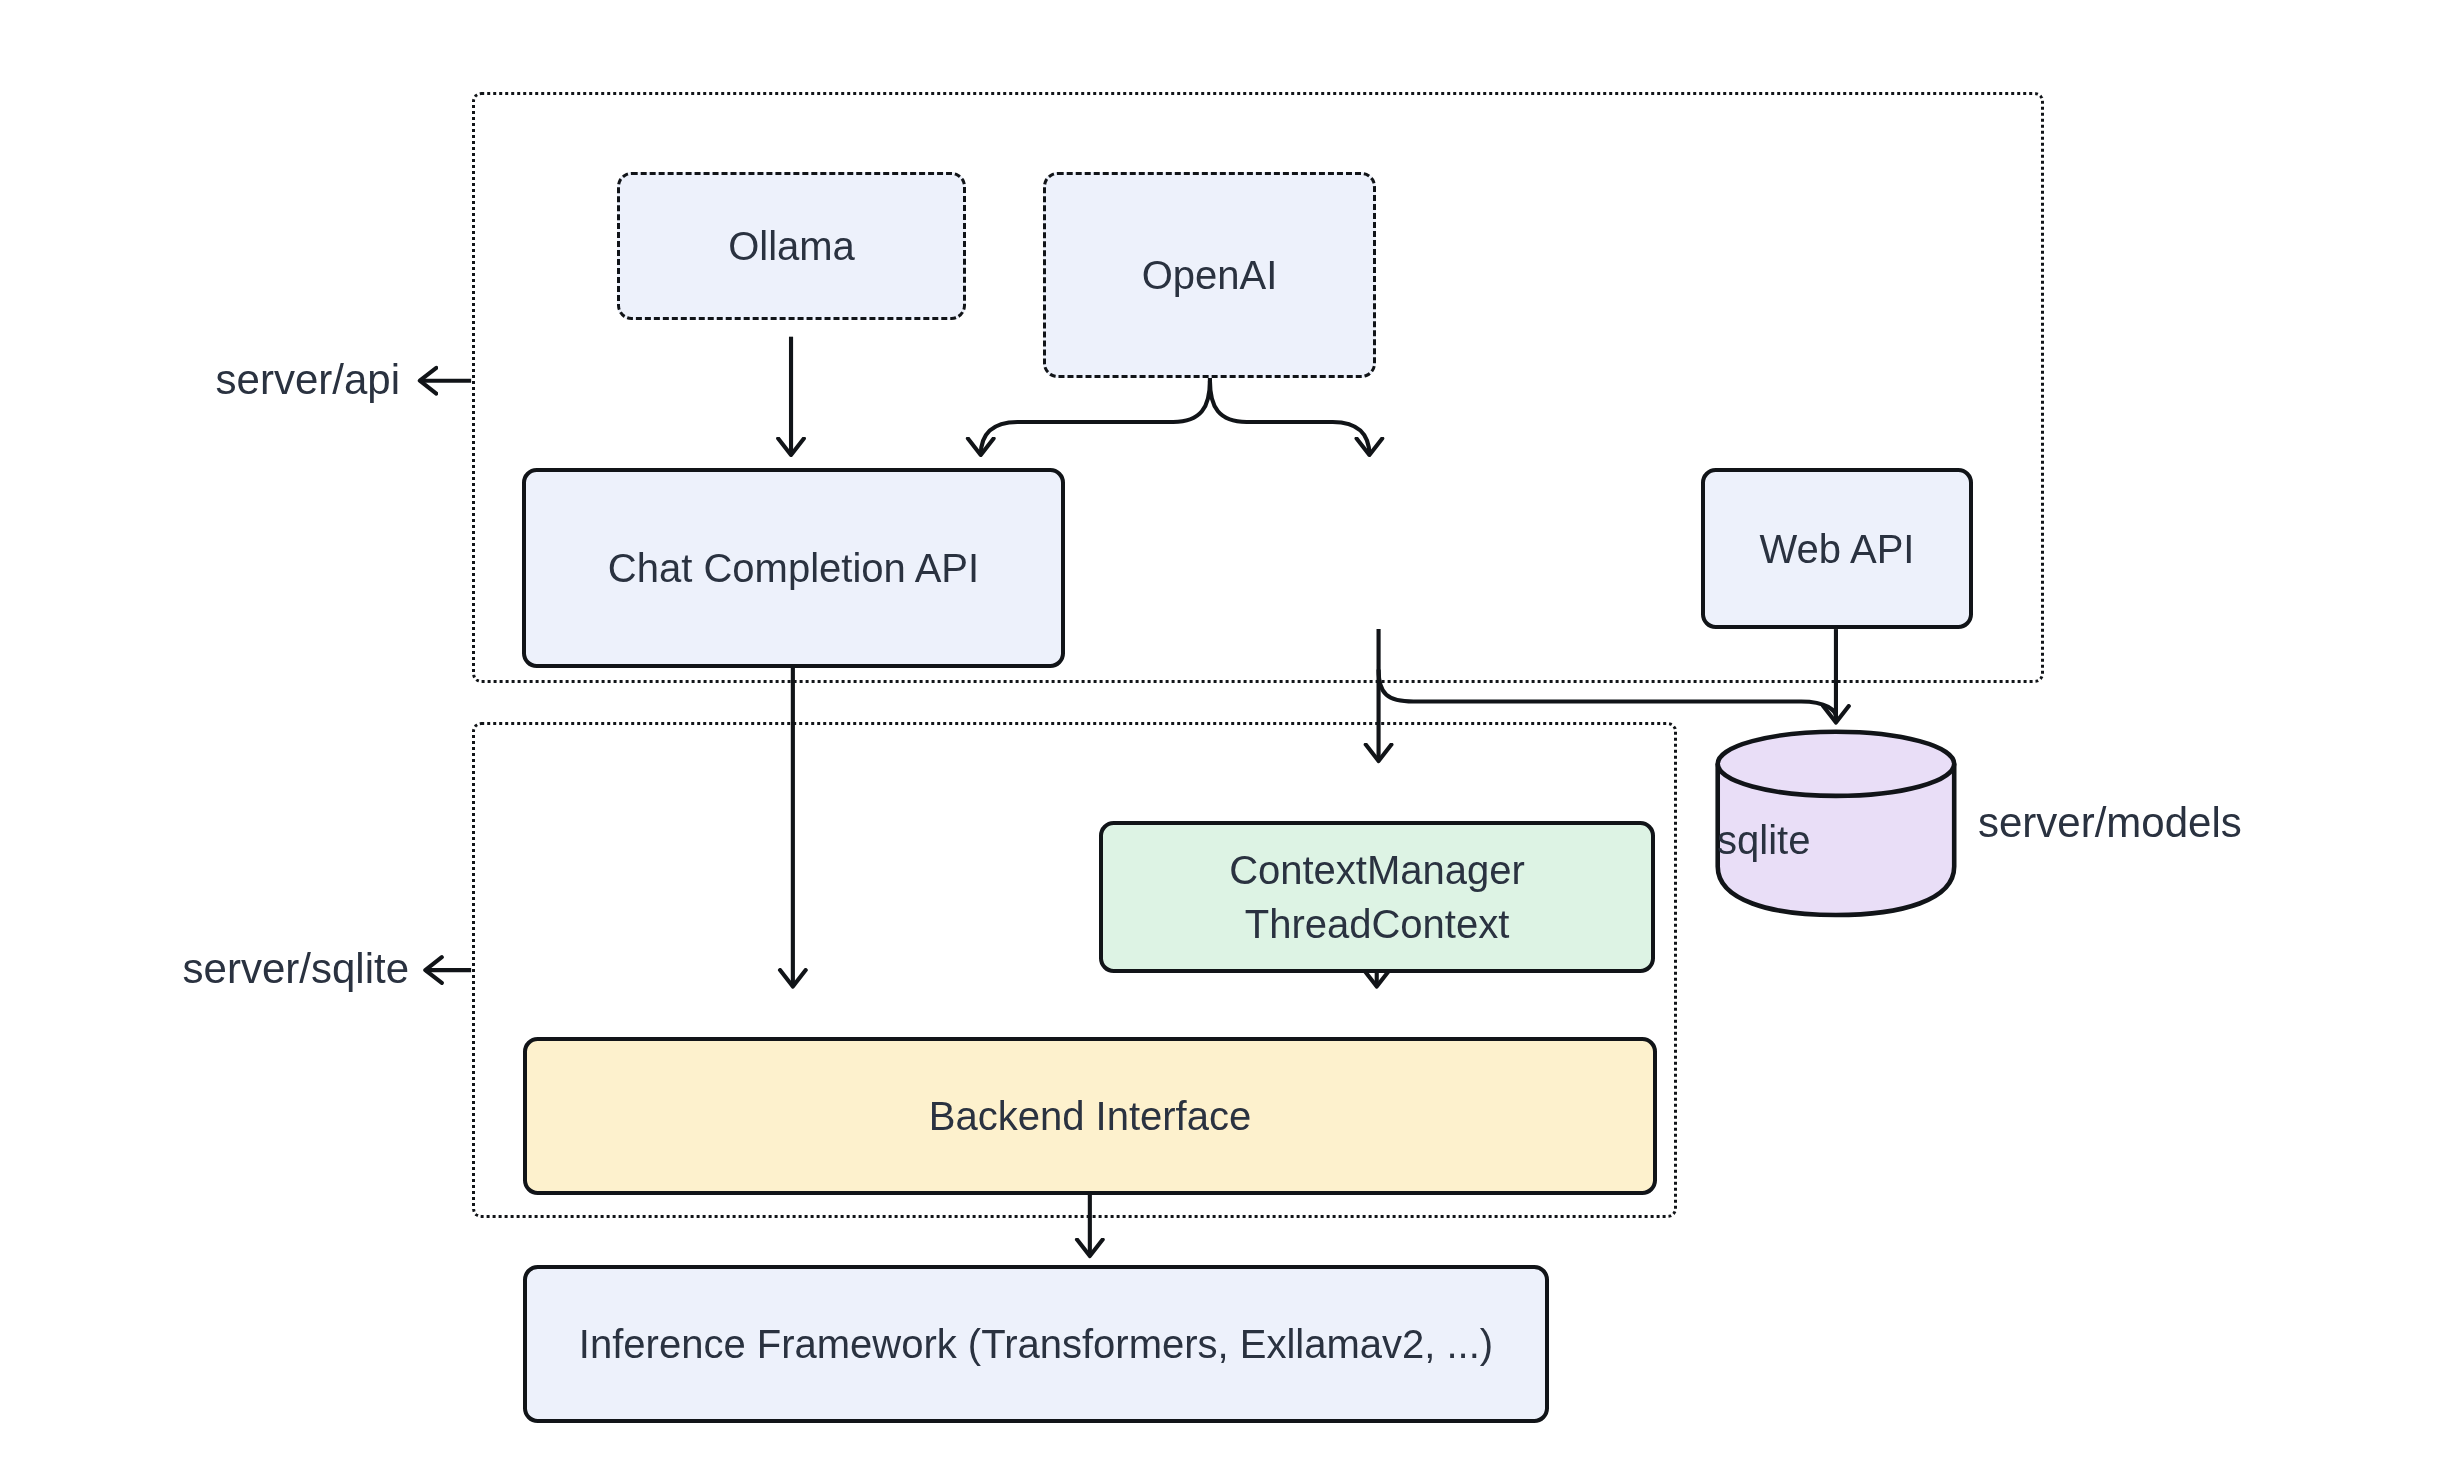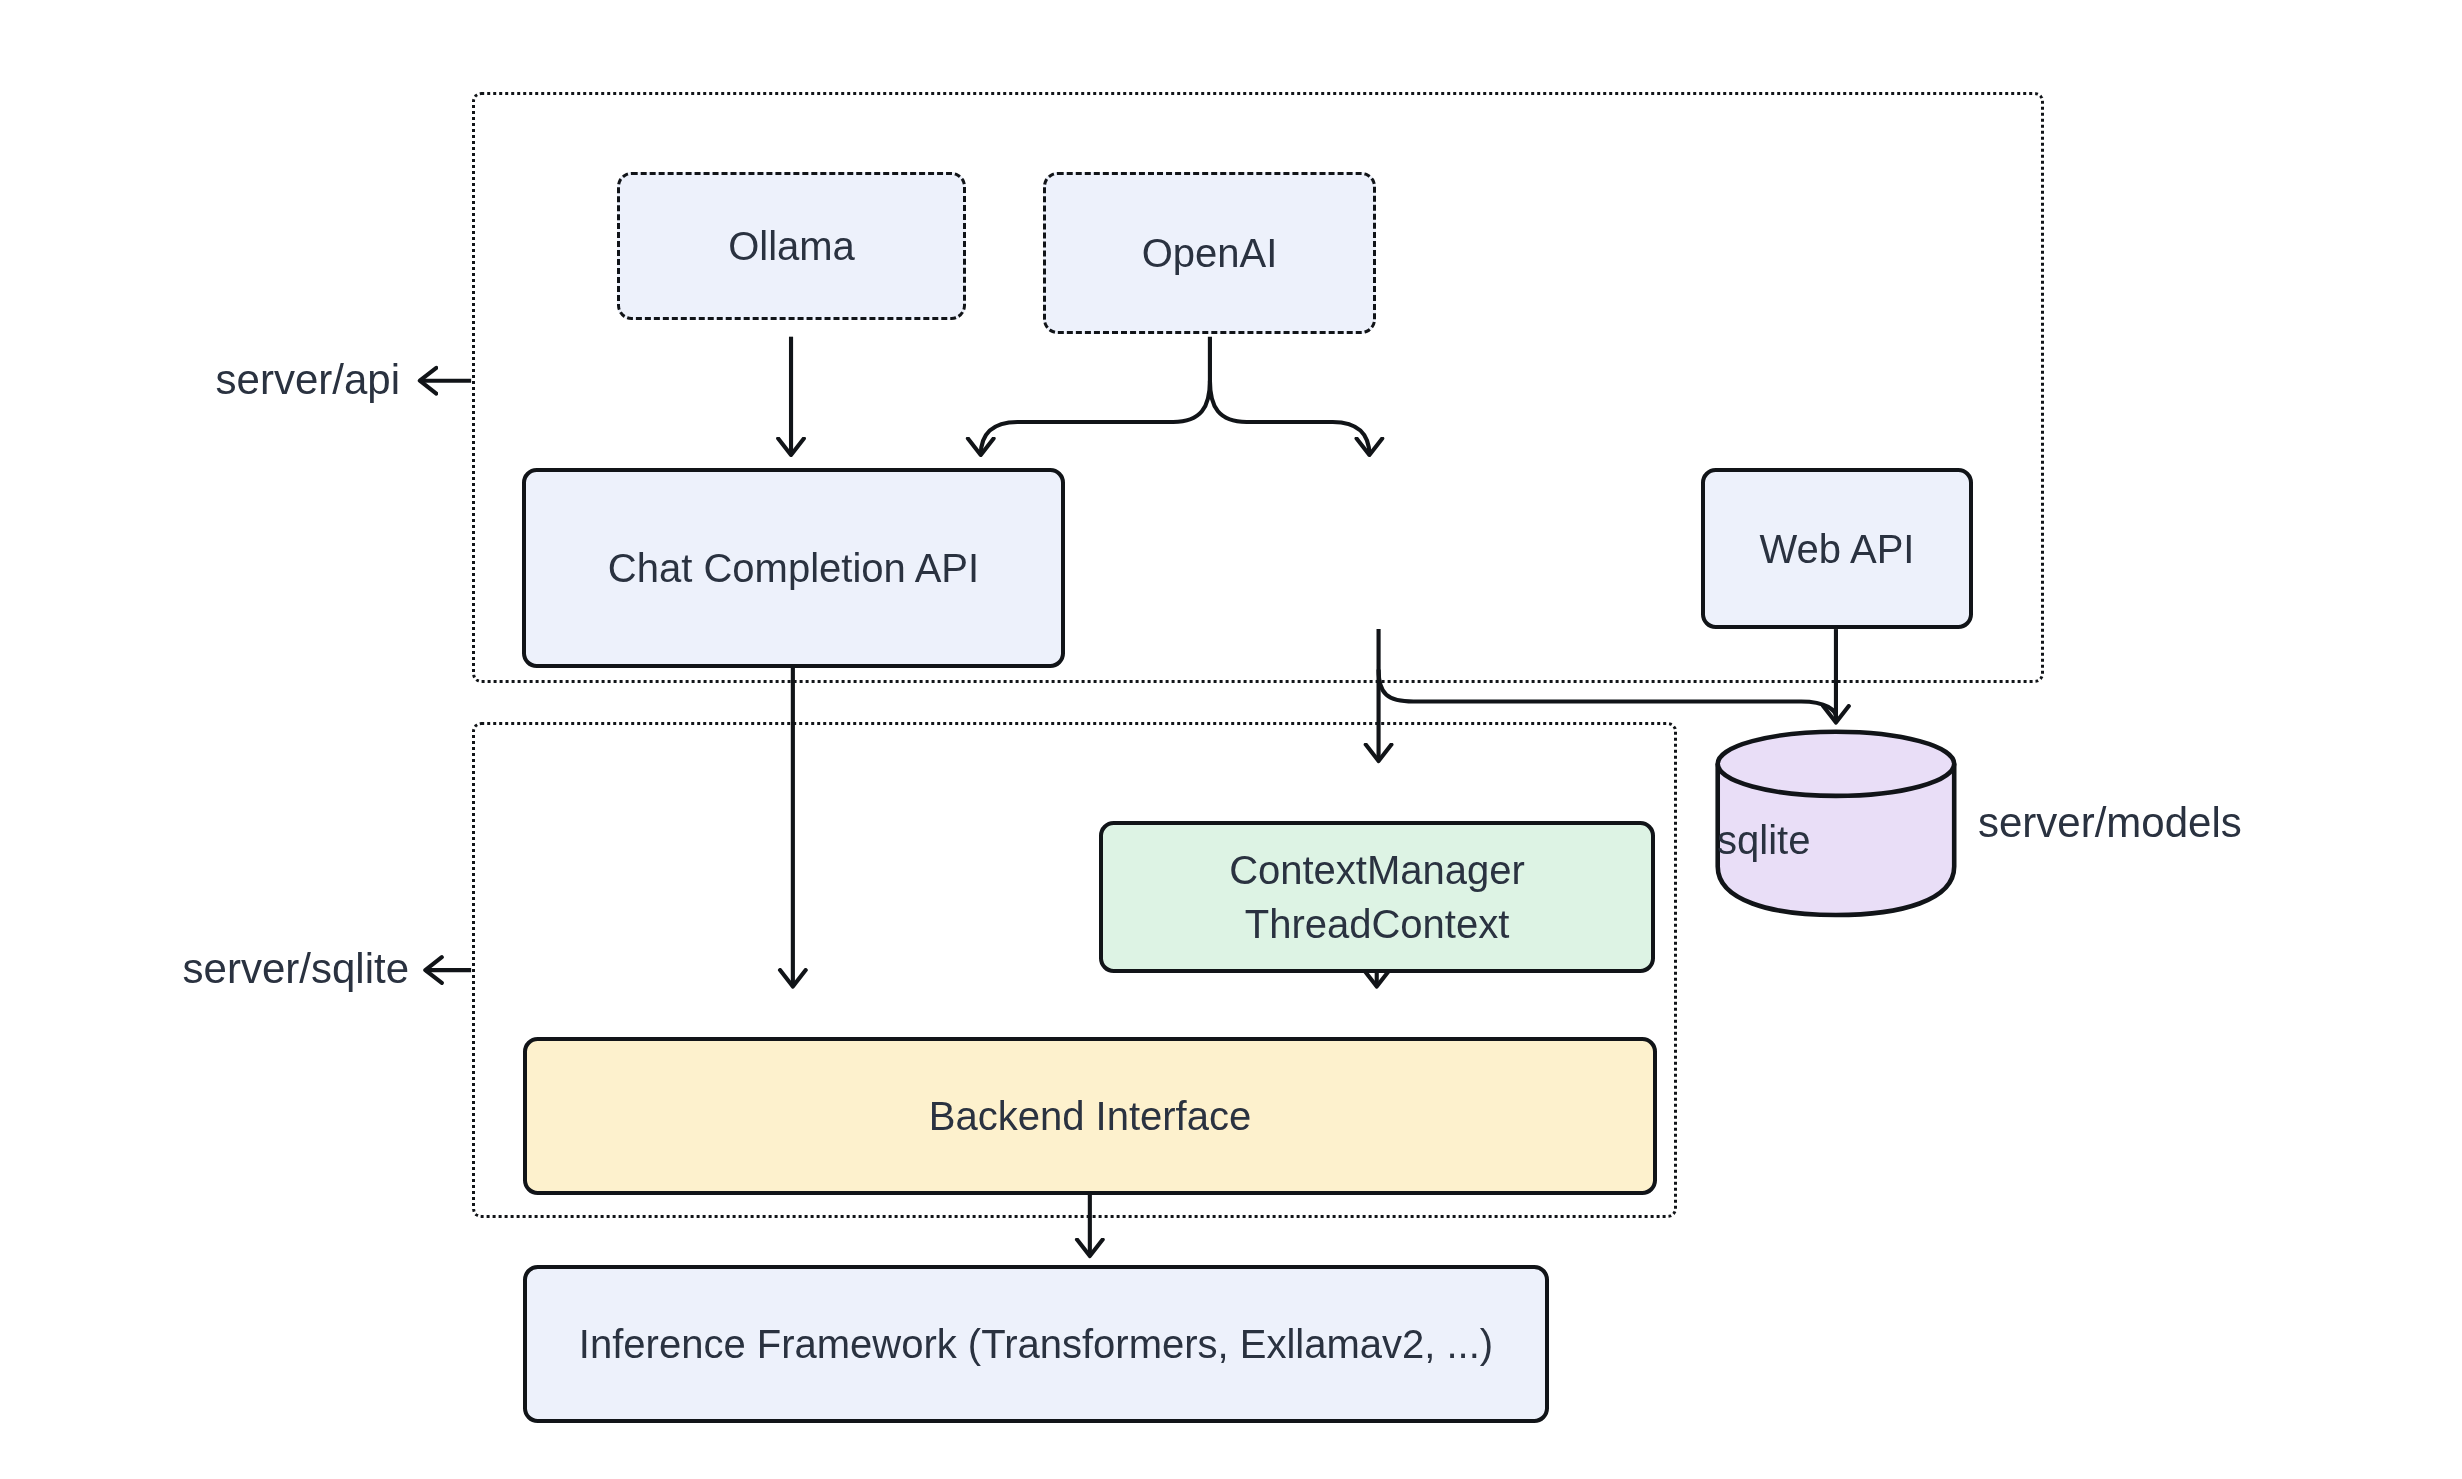--- a/index.html
+++ b/index.html
@@ -64,21 +64,21 @@
     <path class="edge" marker-end="url(#arrow)" d="M 1502 1009 V 1076"></path>
     <path class="edge" marker-end="url(#arrow)" d="M 1189 1257 V 1370"></path>
 
     <path class="edge" marker-end="url(#arrow)" d="M 514 415 H 458"></path>
     <path class="edge" marker-end="url(#arrow)" d="M 514 1058 H 464"></path>
   </svg>
 
   <div class="node dashed fill-blue" style="left:617px;top:172px;width:349px;height:148px;">
     <span>Ollama</span>
   </div>
-  <div class="node dashed fill-blue" style="left:1043px;top:172px;width:333px;height:162px;">
+  <div class="node dashed fill-blue" style="left:1043px;top:172px;width:333px;height:206px;">
     <span>OpenAI</span>
   </div>
 
   <div class="node solid fill-blue" style="left:522px;top:468px;width:543px;height:200px;">
     <span>Chat Completion API</span>
   </div>
   <div class="node solid fill-blue" style="left:1701px;top:468px;width:272px;height:161px;">
     <span>Web API</span>
   </div>
 

